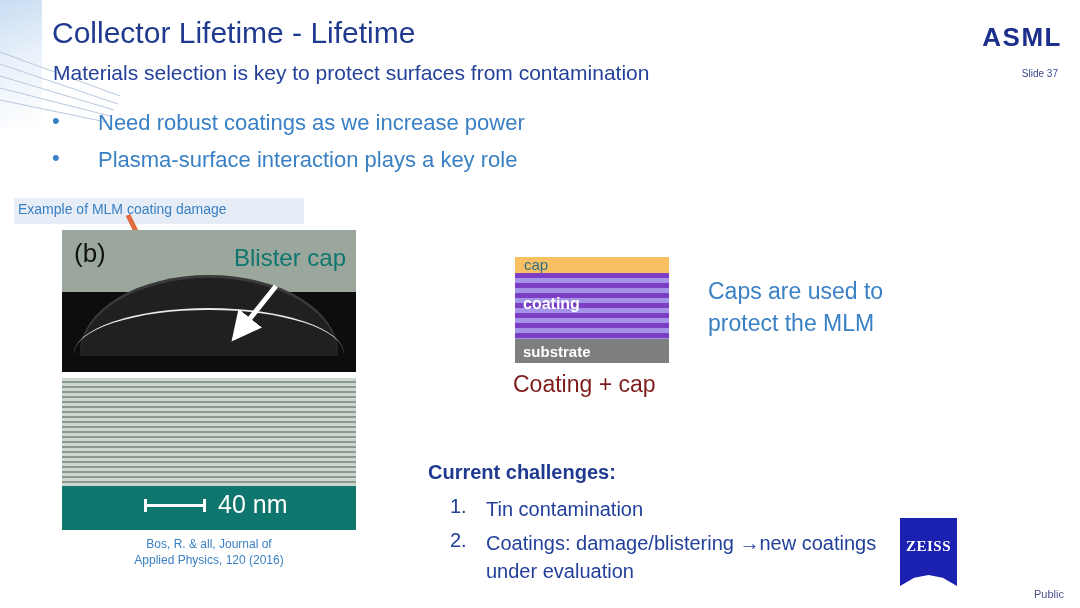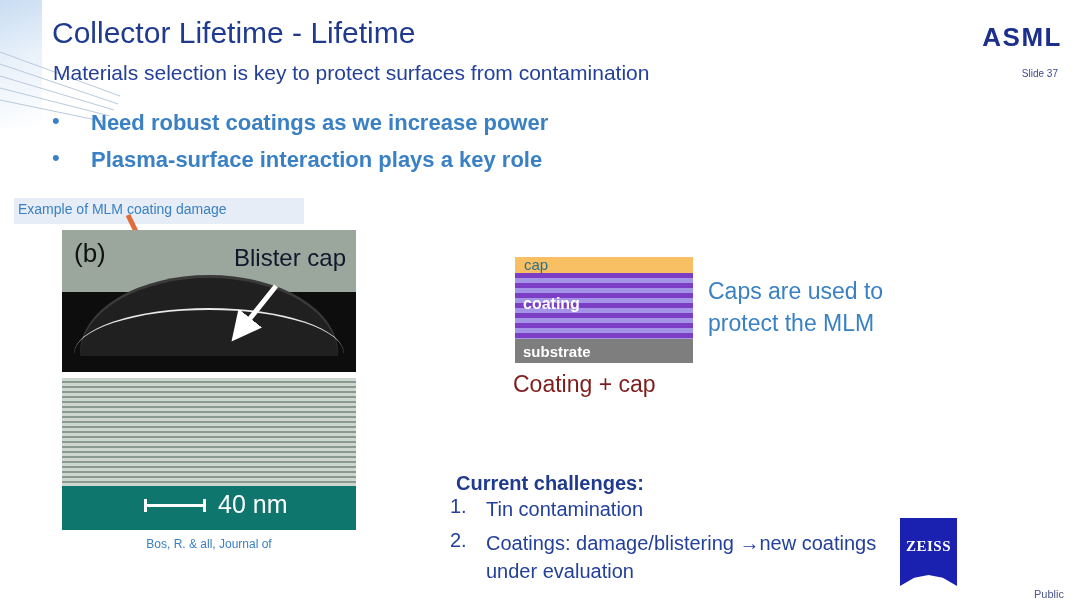--- a/index.html
+++ b/index.html
@@ -79,21 +79,21 @@
     font-size: 22px;
     color: #3a80c4;
     white-space: nowrap;
   }
   .bullet-dot {
     width: 18px;
     font-size: 22px;
     line-height: 1;
     color: #3a80c4;
   }
-  .bullet-text { margin-left: 21px; font-weight: bold; }
+  .bullet-text { margin-left: 28px; }
 
   
   .annot-box {
     position: absolute;
     left: 14px; top: 198px;
     width: 290px; height: 26px;
     background: #e6edf7;
   }
   .annot-text {
     position: absolute;
@@ -158,21 +158,21 @@
   .sem-label-b {
     position: absolute;
     left: 12px; top: 8px;
     font-size: 26px;
     color: #111111;
   }
   .sem-label-blister {
     position: absolute;
     right: 10px; top: 14px;
     font-size: 24px;
-    color: #0f172a;
+    color: #0f766e;
   }
   .sem-white-arrow {
     position: absolute;
     left: 168px; top: 52px;
     width: 60px; height: 60px;
   }
   .sem-scalebar-strip {
     position: absolute;
     left: 0; bottom: 0;
     width: 100%; height: 44px;
@@ -208,21 +208,21 @@
     text-align: center;
     font-size: 12px;
     line-height: 16px;
     color: #3a80c4;
   }
 
   
   .stack {
     position: absolute;
     left: 515px; top: 257px;
-    width: 178px; height: 106px;
+    width: 154px; height: 106px;
   }
   .stack-cap {
     position: absolute;
     left: 0; top: 0;
     width: 100%; height: 16px;
     background: #f8c063;
   }
   .stack-coating {
     position: absolute;
     left: 0; top: 16px;
@@ -272,26 +272,25 @@
     left: 708px; top: 275px;
     font-size: 23px;
     line-height: 32px;
     color: #3a80c4;
     width: 250px;
   }
 
   
   .chal-title {
     position: absolute;
-    left: 456px; top: 461px;
+    left: 428px; top: 461px;
     font-size: 20px;
     font-weight: bold;
     color: #1f3a8f;
     white-space: nowrap;
-    margin-top: 11px;
   }
   .chal-item {
     position: absolute;
     display: flex;
     font-size: 20px;
     color: #23409a;
   }
   .chal-num { width: 36px; }
   .chal-text { width: 400px; line-height: 28px; }
 
@@ -388,20 +387,21 @@
     </div>
 
     <div class="sem-scalebar-strip">
       <div class="scalebar-line"></div>
       <div class="scalebar-text">40 nm</div>
     </div>
   </div>
 
   <div class="citation">
     <div>Bos, R. &amp; all, Journal of</div>
+    <div>Applied Physics, 120 (2016)</div>
   </div>
 
   <div class="stack">
     <div class="stack-cap"></div>
     <div class="stack-coating"></div>
     <div class="stack-substrate"></div>
     <div class="lbl-cap">cap</div>
     <div class="lbl-coating">coating</div>
     <div class="lbl-substrate">substrate</div>
   </div>

